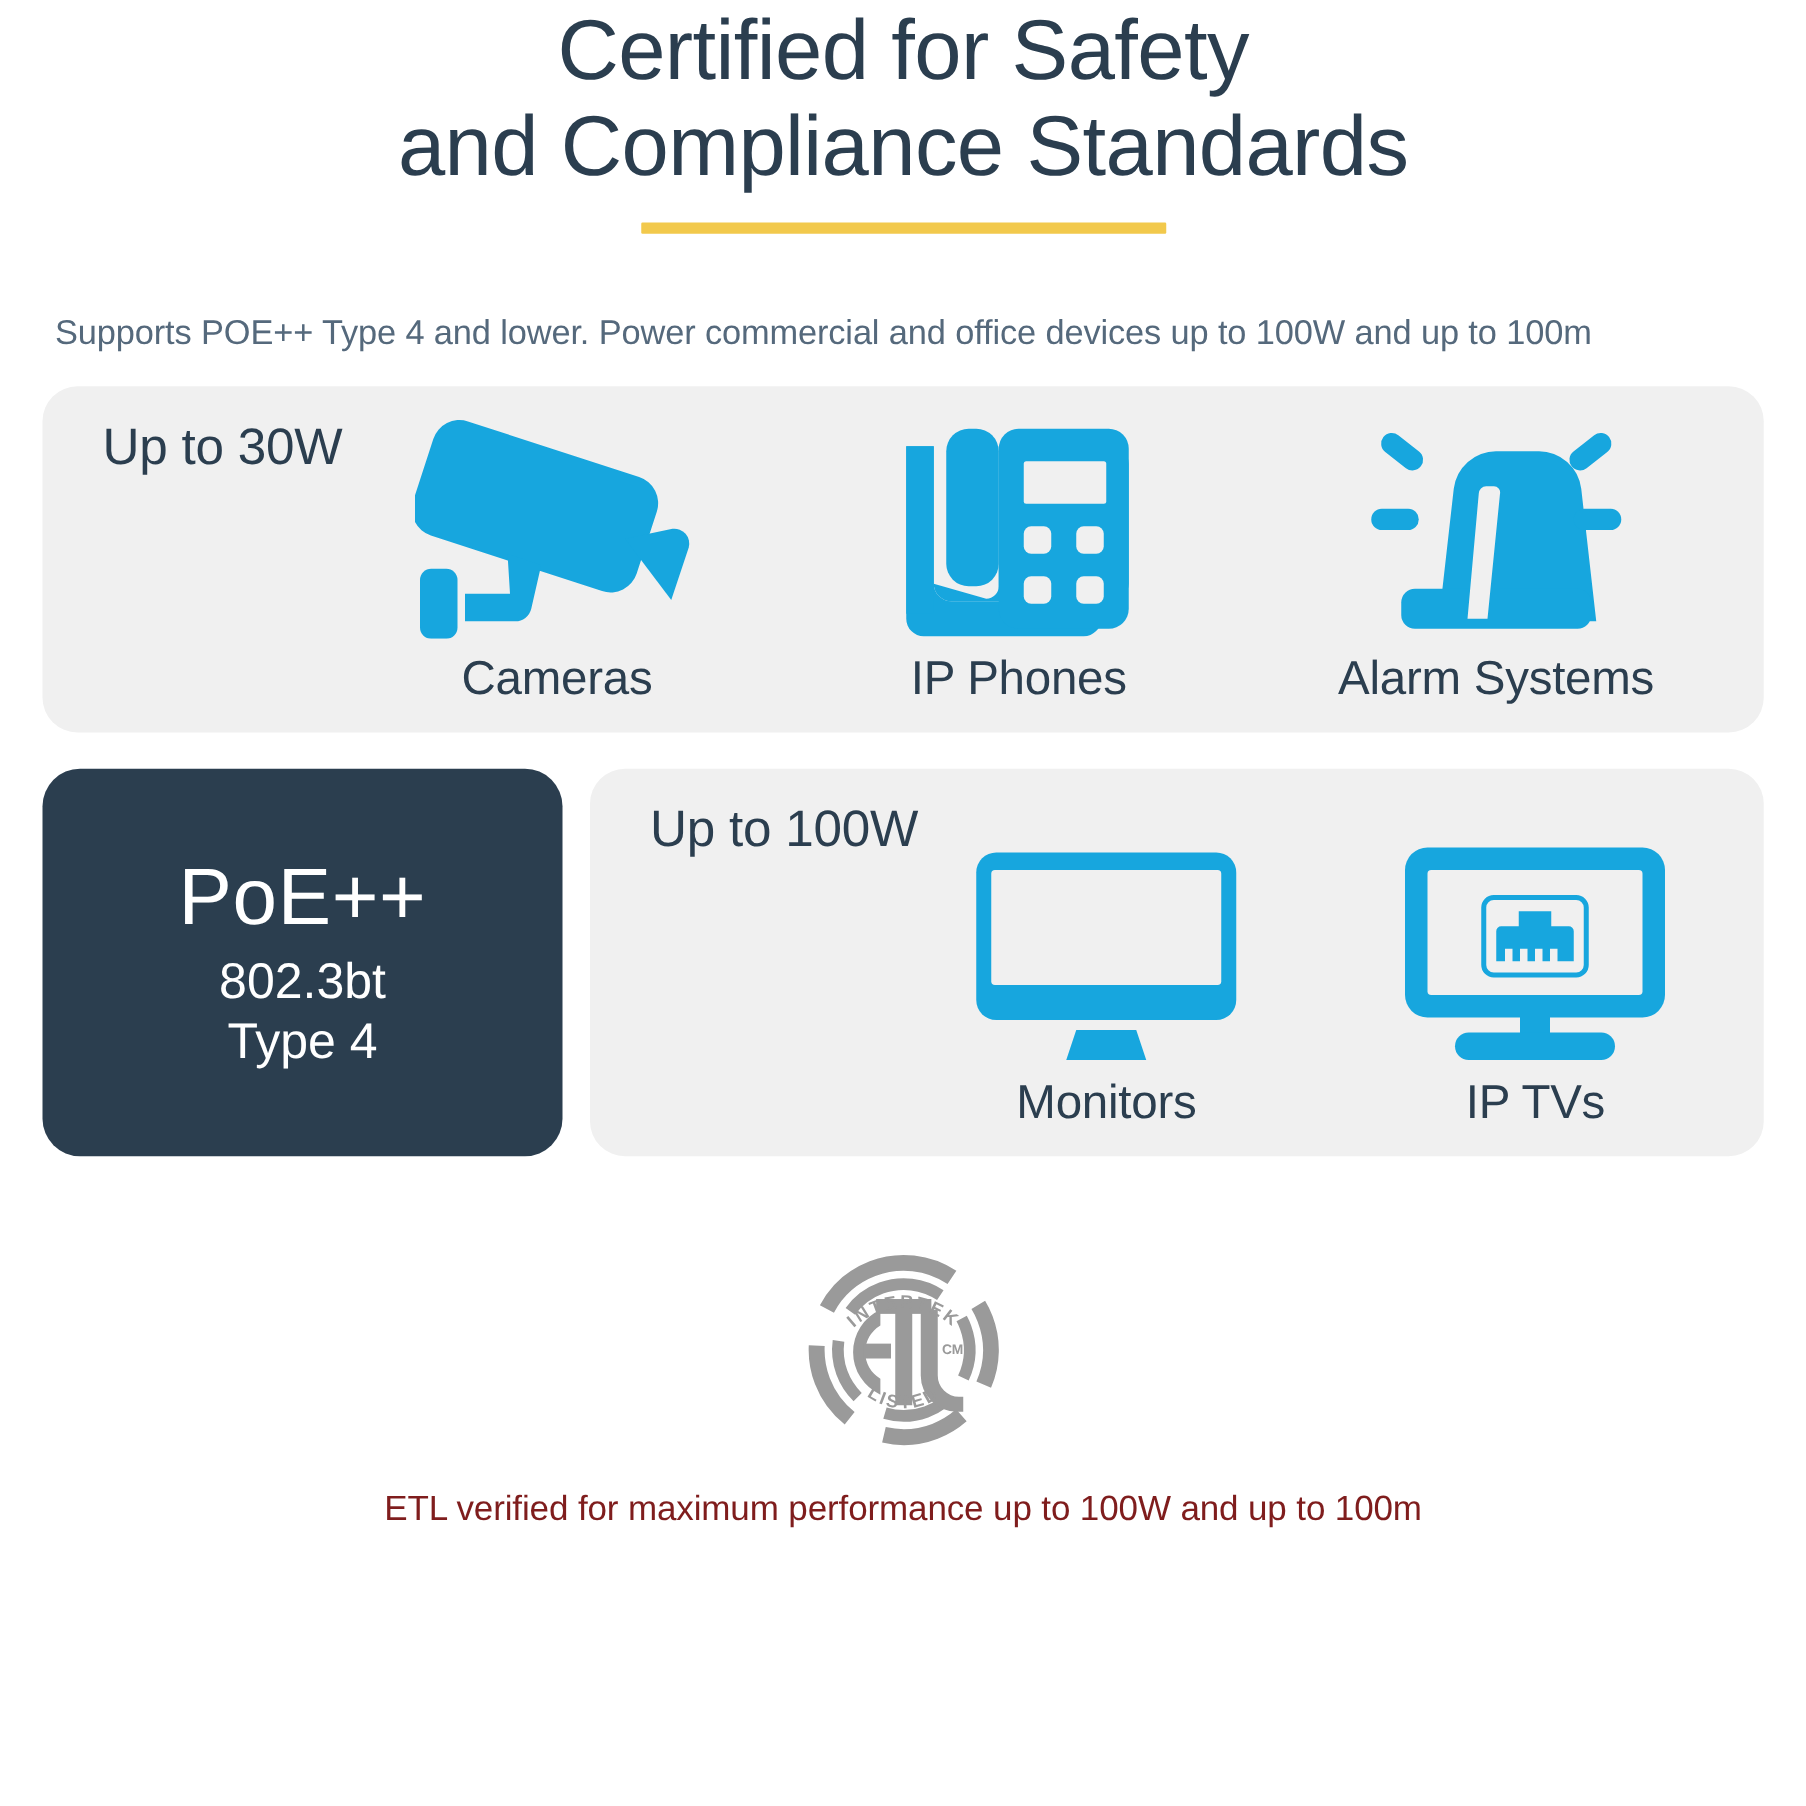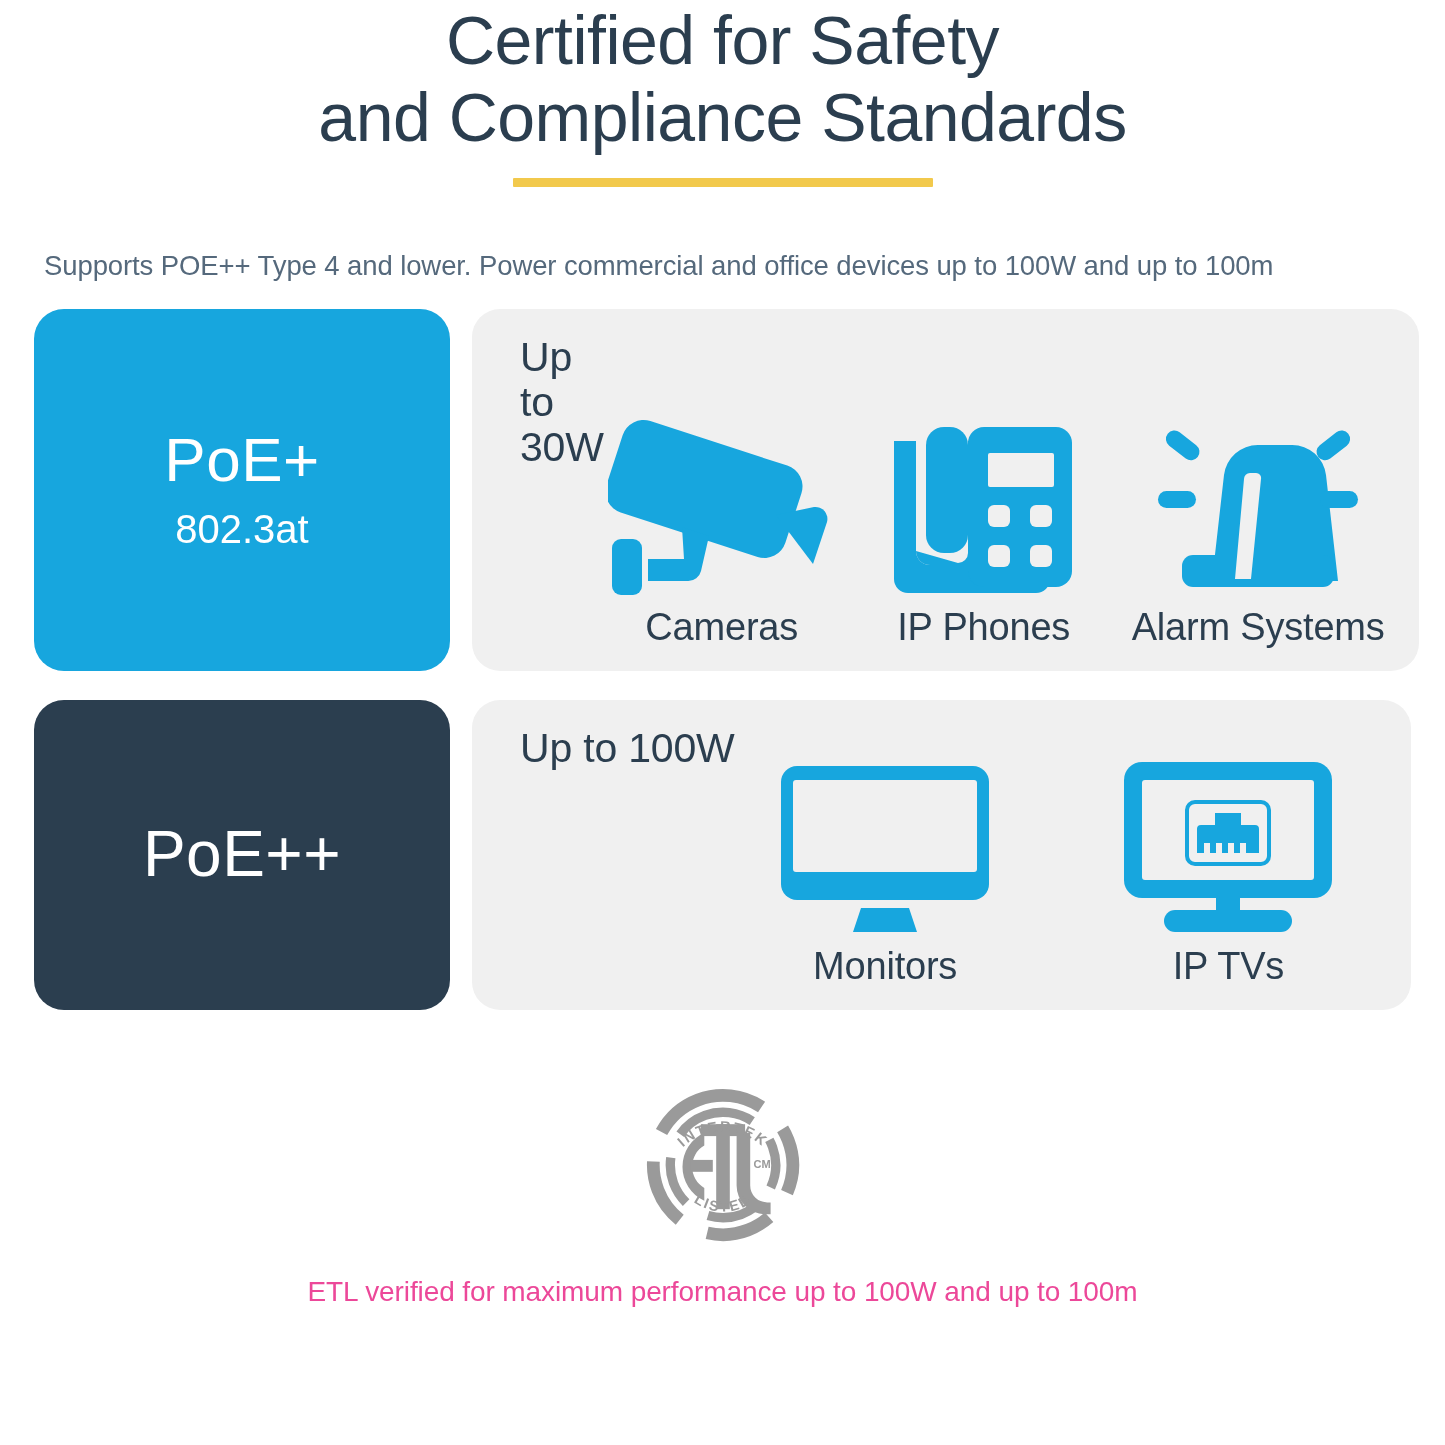--- a/index.html
+++ b/index.html
@@ -91,21 +91,21 @@
     white-space:nowrap;
     letter-spacing:-0.2px;
   }
 
   
   .etl-wrap { margin-top:70px; display:flex; justify-content:center; }
   .footer {
     margin-top:26px;
     text-align:center;
     font-size:28px;
-    color:#ec4899;
+    color:#7f1d1d;
     letter-spacing:-0.1px;
     white-space:nowrap;
   }
 </style>
 </head>
 <body>
 
 <div class="header">
   <div class="title-line l1">Certified for Safety</div>
   <div class="title-line l2">and Compliance Standards</div>
@@ -113,24 +113,20 @@
     <div class="divider" style="background:#f2c94c"></div>
   </div>
 </div>
 
 <div class="subtitle">Supports POE++ Type 4 and lower. Power commercial and office devices up to 100W and up to 100m</div>
 
 <div class="matrix">
 
   <div class="row">
 
-    <div class="badge r1" style="background:#17a6de">
-      <div class="badge-title">PoE+</div>
-      <div class="badge-sub">802.3at</div>
-    </div>
 
     <div class="panel">
       <div class="panel-heading">Up to 30W</div>
 
       <div class="devices">
 
         <div class="device">
           <div class="device-icon">
             <svg width="228" height="176" viewBox="0 0 228 176">
               <g fill="#17a6de">
@@ -184,20 +180,24 @@
         </div>
 
       </div>
     </div>
   </div>
 
   <div class="row">
 
     <div class="badge r2" style="background:#2b3e4f">
       <div class="badge-title">PoE++</div>
+      <div class="badge-sub">
+        <div>802.3bt</div>
+        <div>Type 4</div>
+      </div>
     </div>
 
     <div class="panel">
       <div class="panel-heading">Up to 100W</div>
 
       <div class="devices">
 
 
         <div class="device">
           <div class="device-icon">

